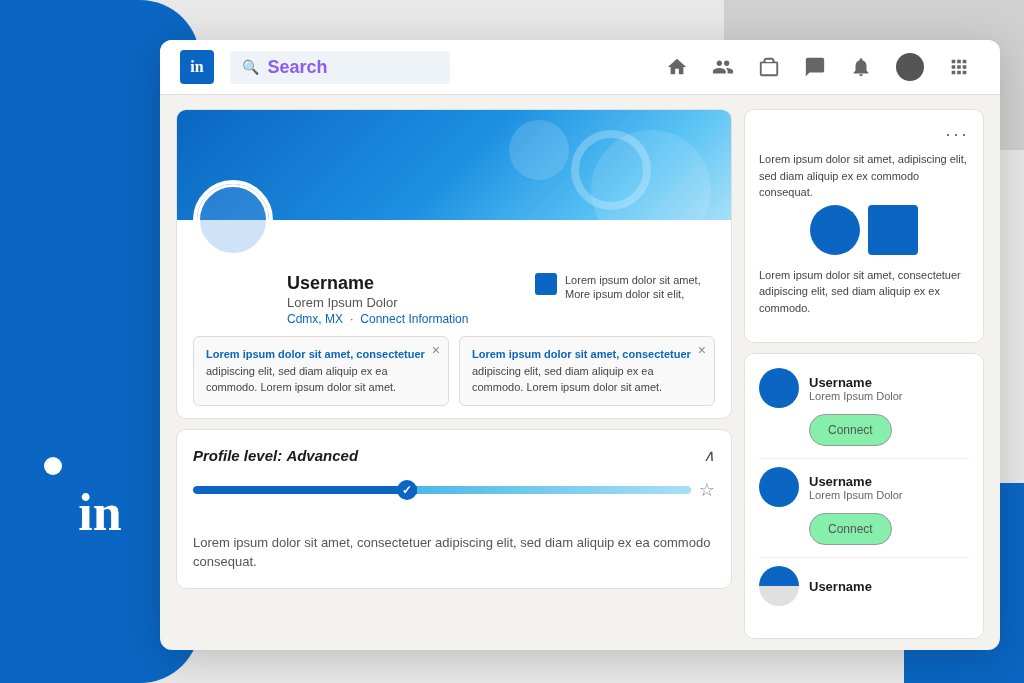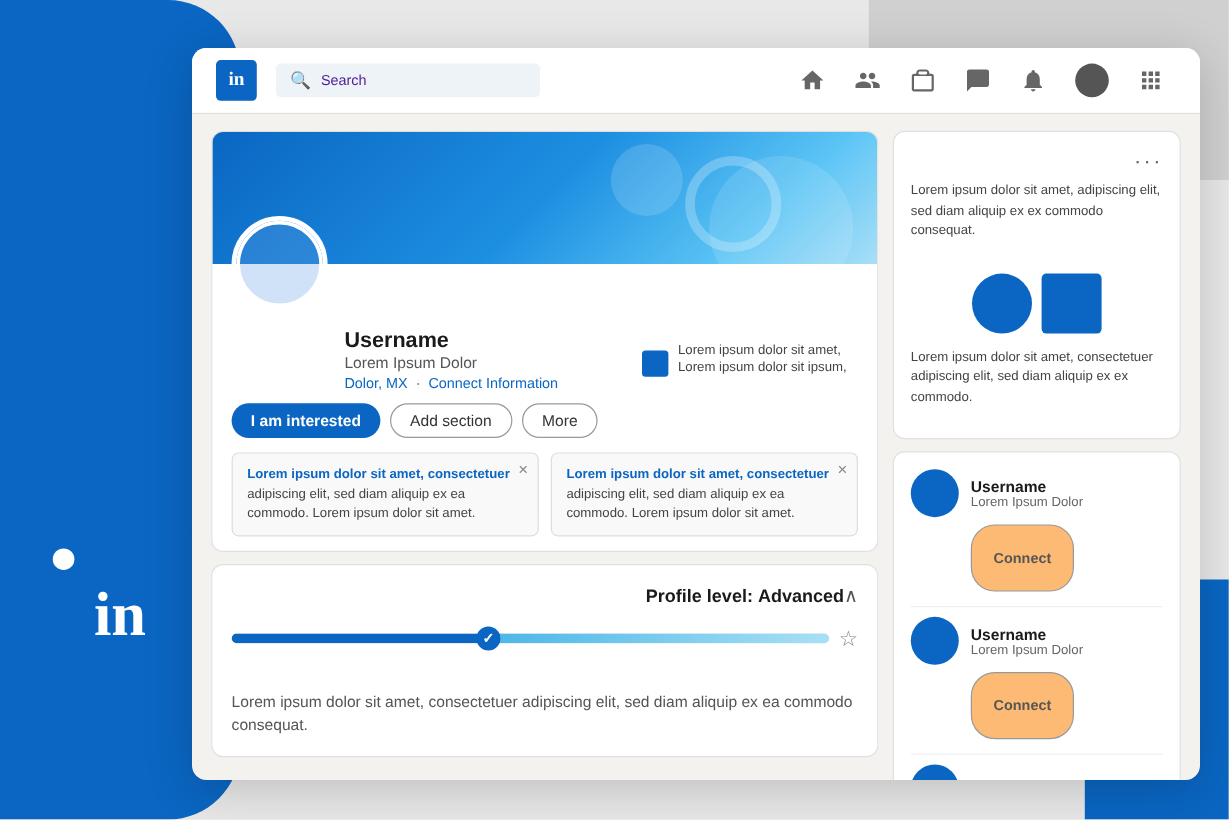--- a/index.html
+++ b/index.html
@@ -116,22 +116,23 @@
       border-radius: 4px;
       padding: 6px 12px;
       gap: 8px;
       width: 220px;
     }
     .search-icon {
       color: #666;
       font-size: 14px;
     }
     .search-input-text {
-      color: #4c1d95;
-      font-size: 12px;
+      color: #8b5cf6;
+      font-size: 18px;
+      font-weight: bold;
     }
     .nav-icons {
       display: flex;
       align-items: center;
       gap: 4px;
       margin-left: auto;
     }
     .nav-icon-item {
       display: flex;
       flex-direction: column;
@@ -257,25 +258,24 @@
       cursor: pointer;
     }
     .profile-side-cards {
       display: flex;
       flex-direction: column;
       gap: 6px;
       min-width: 180px;
     }
     .mini-card {
       display: flex;
-      align-items: flex-end;
+      align-items: flex-start;
       gap: 8px;
       font-size: 11px;
       color: #444;
-      margin-top: 12px;
     }
     .mini-card-box {
       width: 22px;
       height: 22px;
       background: #0a66c2;
       border-radius: 3px;
       flex-shrink: 0;
     }
     .mini-card-text {
       font-size: 11px;
@@ -343,23 +343,24 @@
 
     
     .profile-level-card {
       background: white;
       border-radius: 10px;
       border: 1px solid #e0e0e0;
       padding: 16px;
     }
     .profile-level-header {
       display: flex;
-      justify-content: flex-end;
+      justify-content: space-between;
       align-items: center;
       margin-bottom: 14px;
+      font-style: italic;
     }
     .profile-level-title {
       font-size: 15px;
       font-weight: 600;
       color: #1a1a1a;
     }
     .chevron-up {
       color: #555;
       font-size: 16px;
     }
@@ -422,21 +423,21 @@
     .dots-menu {
       color: #666;
       font-size: 18px;
       cursor: pointer;
       letter-spacing: 2px;
     }
     .sponsored-text {
       font-size: 11px;
       color: #444;
       line-height: 1.5;
-      margin-bottom: 27px;
+      margin-bottom: 4px;
     }
     .sponsored-images {
       display: flex;
       gap: 8px;
       margin-bottom: 12px;
       justify-content: center;
     }
     .sponsored-avatar {
       width: 50px;
       height: 50px;
@@ -509,27 +510,27 @@
       font-weight: 600;
       color: #1a1a1a;
     }
     .person-title {
       font-size: 11px;
       color: #666;
     }
     .btn-connect {
       align-self: flex-start;
       margin-left: 50px;
-      background: #fdba74;
+      background: #86efac;
       color: #555;
       border: 1px solid #999;
       border-radius: 20px;
-      padding: 20px 18px;
+      padding: 8px 18px;
       font-size: 12px;
-      font-weight: 700;
+      font-weight: 400;
       cursor: pointer;
     }
     .person-divider {
       height: 1px;
       background: #f0f0f0;
       margin: 8px 0;
     }
   </style>
 </head>
 <body>
@@ -615,41 +616,36 @@
           <div class="profile-avatar">
             <div class="profile-avatar-circle"></div>
           </div>
         </div>
 
         <div class="profile-info-row">
           <div class="profile-text">
             <div class="profile-name">Username</div>
             <div class="profile-title">Lorem Ipsum Dolor</div>
             <div class="profile-location">
-              <span>Dolor, MX</span>
+              <span>Cdmx, MX</span>
               &nbsp;·&nbsp;
               <span>Connect Information</span>
             </div>
           </div>
           <div class="profile-side-cards">
             <div class="mini-card">
               <div class="mini-card-box"></div>
               <div class="mini-card-text">
                 <span>Lorem ipsum dolor sit amet,</span><br>
-                <span>Lorem ipsum dolor sit ipsum,</span>
+                <span>More ipsum dolor sit elit,</span>
               </div>
             </div>
           </div>
         </div>
 
-        <div class="profile-actions">
-          <button class="btn-primary">I am interested</button>
-          <button class="btn-secondary">Add section</button>
-          <button class="btn-secondary">More</button>
-        </div>
 
         <div class="activity-row">
           <div class="activity-card">
             <span class="activity-card-close">×</span>
             <div class="activity-card-title">Lorem ipsum dolor sit amet, consectetuer</div>
             <div>adipiscing elit, sed diam aliquip ex ea commodo.
 Lorem ipsum dolor sit amet.</div>
           </div>
           <div class="activity-card">
             <span class="activity-card-close">×</span>

